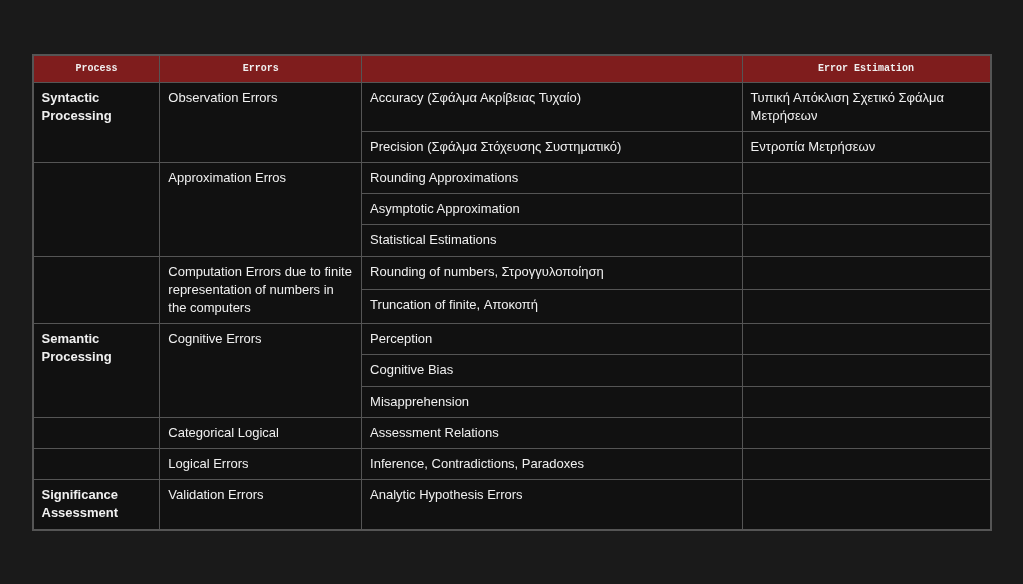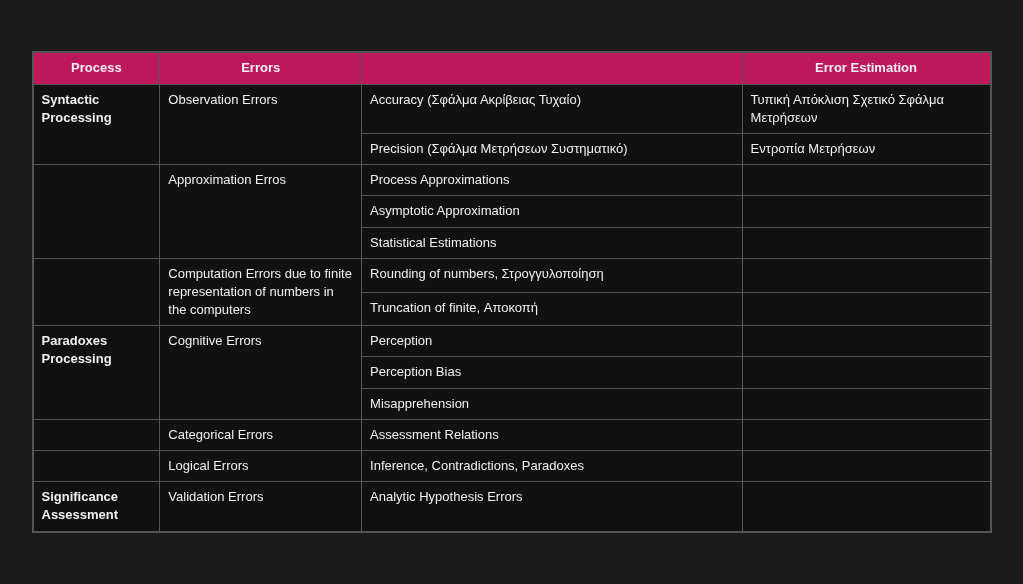--- a/index.html
+++ b/index.html
@@ -22,23 +22,24 @@
       color: #f0f0f0;
       font-size: 13px;
     }
     th, td {
       border: 1px solid #555;
       padding: 6px 8px;
       vertical-align: top;
       line-height: 1.4;
     }
     thead th {
-      background: #be185d;
+      background: #7f1d1d;
       font-weight: bold;
-      font-size: 13px;
+      font-size: 10px;
+      font-family: Liberation Mono, monospace;
     }
     .col-process { width: 110px; }
     .col-errors  { width: 175px; }
     .col-types   { width: 330px; }
     .col-estim   { width: 215px; }
 
     .process-cell {
       font-weight: bold;
     }
   </style>
@@ -56,27 +57,27 @@
       </tr>
     </thead>
     <tbody id="table-body">
     <tr>
           <td rowspan="2" class="process-cell col-process">Syntactic Processing</td>
           <td rowspan="2" class="col-errors">Observation Errors</td>
           <td class="col-types">Accuracy (Σφάλμα Ακρίβειας Τυχαίο)</td>
           <td class="col-estim">Τυπική Απόκλιση Σχετικό Σφάλμα Μετρήσεων</td>
         </tr>
         <tr>
-          <td class="col-types">Precision (Σφάλμα Μετρήσεων Συστηματικό)</td>
+          <td class="col-types">Precision (Σφάλμα Στόχευσης Συστηματικό)</td>
           <td class="col-estim">Εντροπία Μετρήσεων</td>
         </tr>
         <tr>
           <td rowspan="3" class="process-cell col-process"></td>
           <td rowspan="3" class="col-errors">Approximation Erros</td>
-          <td class="col-types">Process Approximations</td>
+          <td class="col-types">Rounding Approximations</td>
           <td class="col-estim"></td>
         </tr>
         <tr>
           <td class="col-types">Asymptotic Approximation</td>
           <td class="col-estim"></td>
         </tr>
         <tr>
           <td class="col-types">Statistical Estimations</td>
           <td class="col-estim"></td>
         </tr>
@@ -84,36 +85,36 @@
           <td rowspan="2" class="process-cell col-process"></td>
           <td rowspan="2" class="col-errors">Computation Errors due to finite representation of numbers in the computers</td>
           <td class="col-types">Rounding of numbers, Στρογγυλοποίηση</td>
           <td class="col-estim"></td>
         </tr>
         <tr>
           <td class="col-types">Truncation of finite, Αποκοπή</td>
           <td class="col-estim"></td>
         </tr>
         <tr>
-          <td rowspan="3" class="process-cell col-process">Paradoxes Processing</td>
+          <td rowspan="3" class="process-cell col-process">Semantic Processing</td>
           <td rowspan="3" class="col-errors">Cognitive Errors</td>
           <td class="col-types">Perception</td>
           <td class="col-estim"></td>
         </tr>
         <tr>
-          <td class="col-types">Perception Bias</td>
+          <td class="col-types">Cognitive Bias</td>
           <td class="col-estim"></td>
         </tr>
         <tr>
           <td class="col-types">Misapprehension</td>
           <td class="col-estim"></td>
         </tr>
         <tr>
           <td rowspan="1" class="process-cell col-process"></td>
-          <td rowspan="1" class="col-errors">Categorical Errors</td>
+          <td rowspan="1" class="col-errors">Categorical Logical</td>
           <td class="col-types">Assessment Relations</td>
           <td class="col-estim"></td>
         </tr>
         <tr>
           <td rowspan="1" class="process-cell col-process"></td>
           <td rowspan="1" class="col-errors">Logical Errors</td>
           <td class="col-types">Inference, Contradictions, Paradoxes</td>
           <td class="col-estim"></td>
         </tr>
         <tr>

